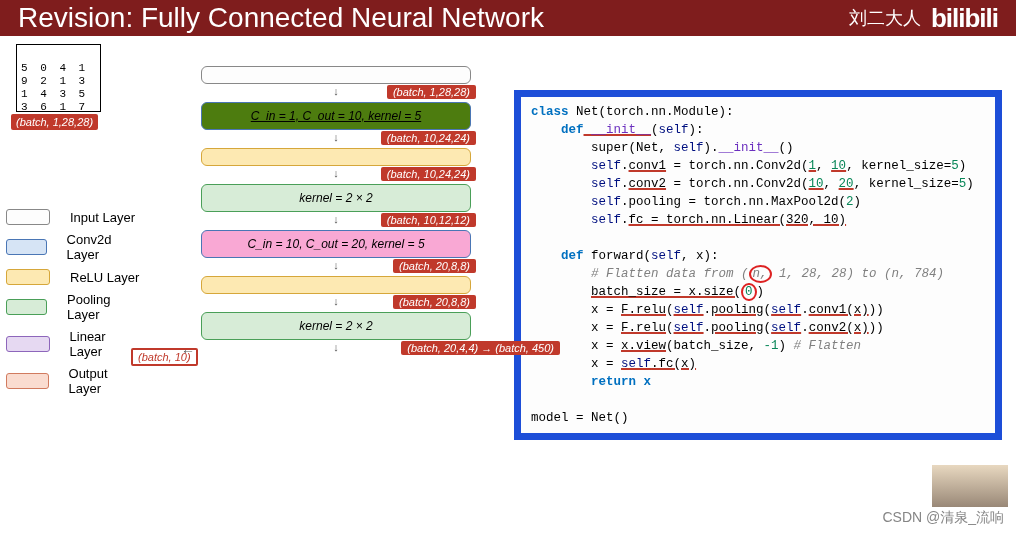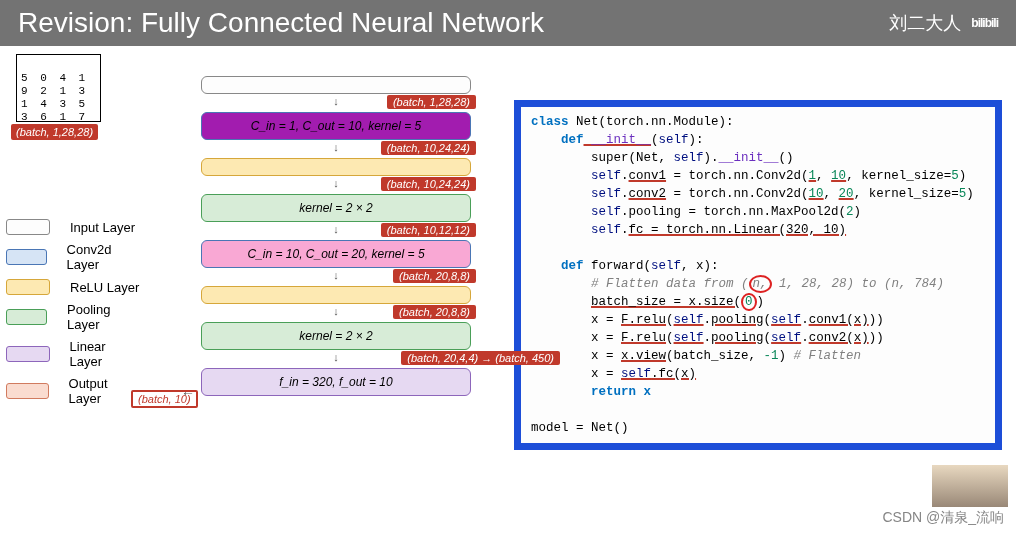--- a/index.html
+++ b/index.html
@@ -4,40 +4,40 @@
 <style>
   * { box-sizing: border-box; margin: 0; padding: 0; }
   body {
     width: 1016px; height: 533px;
     font-family: "Segoe UI", Arial, sans-serif;
     background: #fff;
     position: relative;
     overflow: hidden;
   }
   .header {
-    background: #737373;
+    background: #7f1d1d;
     color: #fff;
-    height: 46px;
+    height: 36px;
     display: flex;
     align-items: center;
     padding: 2px 18px;
   }
   .header h1 {
     font-weight: 300;
     font-size: 28px;
     flex: 1;
   }
   .author {
     font-size: 18px;
     margin-right: 10px;
     font-family: "KaiTi", serif;
   }
   .logo {
     font-weight: 900;
-    font-size: 12px;
+    font-size: 26px;
     letter-spacing: -1px;
   }
   .content {
     position: relative;
     display: flex;
     padding: 8px 6px 6px 6px;
     gap: 8px;
   }
   .left-side {
     width: 500px;
@@ -263,21 +263,21 @@
 3 6 1 7</div>
       <div class="grid-caption">(batch, 1,28,28)</div>
       <div class="pipeline" id="pipeline">
         <div style="position: relative;">
             <div class="block slim arrow-down" style="background: rgb(253, 253, 253); border-color: rgb(136, 136, 136);">
               <div class="badge">(batch, 1,28,28)</div>
             </div>
           </div>
           <div class="arrow-space"></div>
           <div style="position: relative;">
-            <div class="block tall arrow-down" style="background: #a21caf; border-color: rgb(74, 118, 181);">C_in = 1, C_out = 10, kernel = 5<div class="badge">(batch, 10,24,24)</div></div>
+            <div class="block tall arrow-down" style="background: #4d7c0f; border-color: rgb(74, 118, 181); text-decoration: underline;">C_in = 1, C_out = 10, kernel = 5<div class="badge">(batch, 10,24,24)</div></div>
           </div>
           <div class="arrow-space"></div>
           <div style="position: relative;">
             <div class="block slim arrow-down" style="background: rgb(253, 233, 178); border-color: rgb(214, 167, 58);">
               <div class="badge">(batch, 10,24,24)</div>
             </div>
           </div>
           <div class="arrow-space"></div>
           <div style="position: relative;">
             <div class="block tall arrow-down" style="background: rgb(215, 236, 215); border-color: rgb(74, 159, 88);">kernel = 2 × 2<div class="badge">(batch, 10,12,12)</div></div>
@@ -290,23 +290,20 @@
           <div style="position: relative;">
             <div class="block slim arrow-down" style="background: rgb(253, 233, 178); border-color: rgb(214, 167, 58);">
               <div class="badge">(batch, 20,8,8)</div>
             </div>
           </div>
           <div class="arrow-space"></div>
           <div style="position: relative;">
             <div class="block tall arrow-down" style="background: rgb(215, 236, 215); border-color: rgb(74, 159, 88);">kernel = 2 × 2<div class="badge badge-wide">(batch, 20,4,4) → (batch, 450)</div></div>
           </div>
           <div class="arrow-space"></div>
-          <div style="position: relative;">
-            <div class="block tall" style="background: rgb(230, 217, 242); border-color: rgb(141, 102, 187);">f_in = 320, f_out = 10</div>
-          </div>
           <div class="arrow-space"></div>
           <div class="badge-out">(batch, 10)</div>
         <div class="arrow-left">←</div>
         <div class="hand-arrow">↙</div>
         <div class="hand-mark">✶</div>
       </div>
     </div>
   </div>
 
   <div class="code-panel"><span class="kw">class</span><span> Net(torch.nn.Module):</span>

